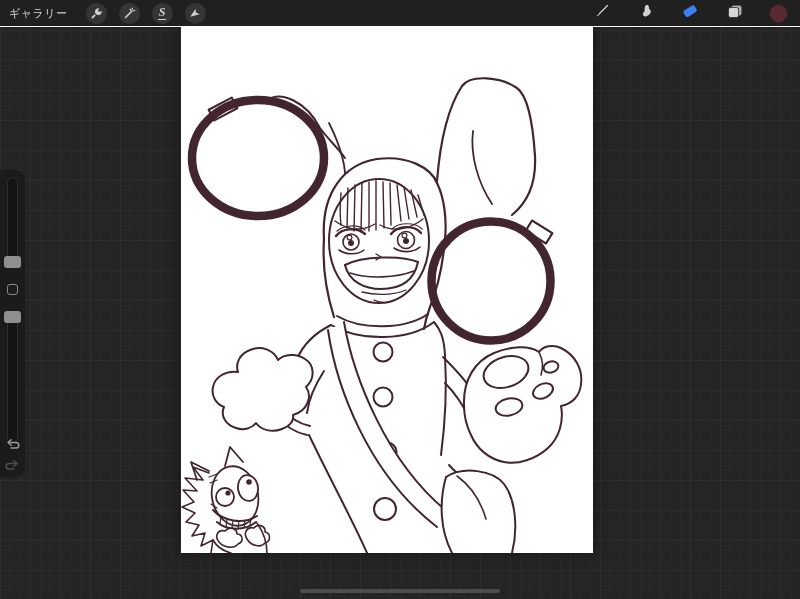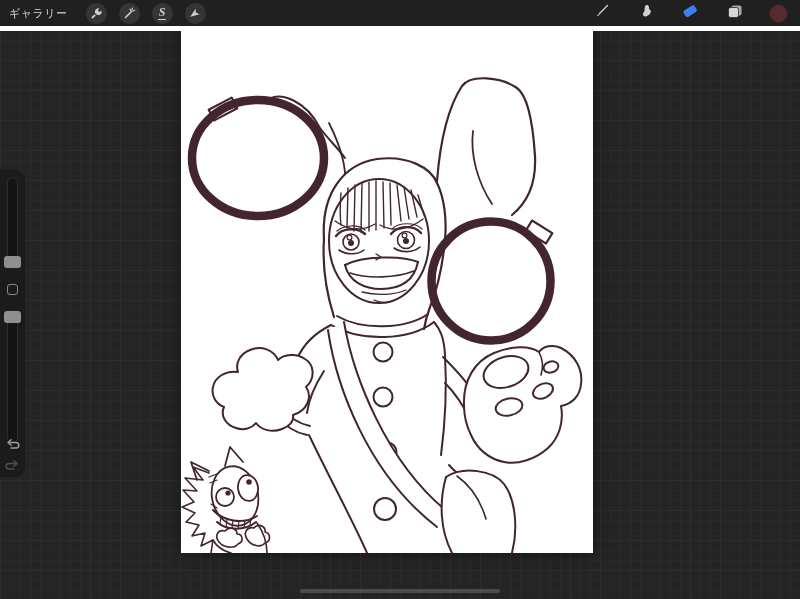--- a/index.html
+++ b/index.html
@@ -10,21 +10,21 @@
       linear-gradient(#2d2d2d 1px, transparent 1px),
       linear-gradient(90deg,#2d2d2d 1px, transparent 1px),
       linear-gradient(#292929 1px, transparent 1px),
       linear-gradient(90deg,#292929 1px, transparent 1px);
     background-size:30px 30px,30px 30px,10px 10px,10px 10px;
     font-family:"Liberation Sans", sans-serif;
   }
   
   .toolbar{
     position:absolute;left:0;top:0;width:800px;height:26px;
-    background:#202020;border-bottom:5px solid #ffffff;
+    background:#202020;border-bottom:1px solid #ffffff;
     display:flex;align-items:center;justify-content:space-between;
     z-index:30;
   }
   .tb-left,.tb-right{display:flex;align-items:center;}
   .gallery-label{
     color:#d8d8d8;font-size:11px;letter-spacing:.5px;margin-left:9px;margin-right:12px;
     white-space:nowrap;
   }
   .tool-circle{
     width:21px;height:21px;border-radius:50%;background:#353535;

